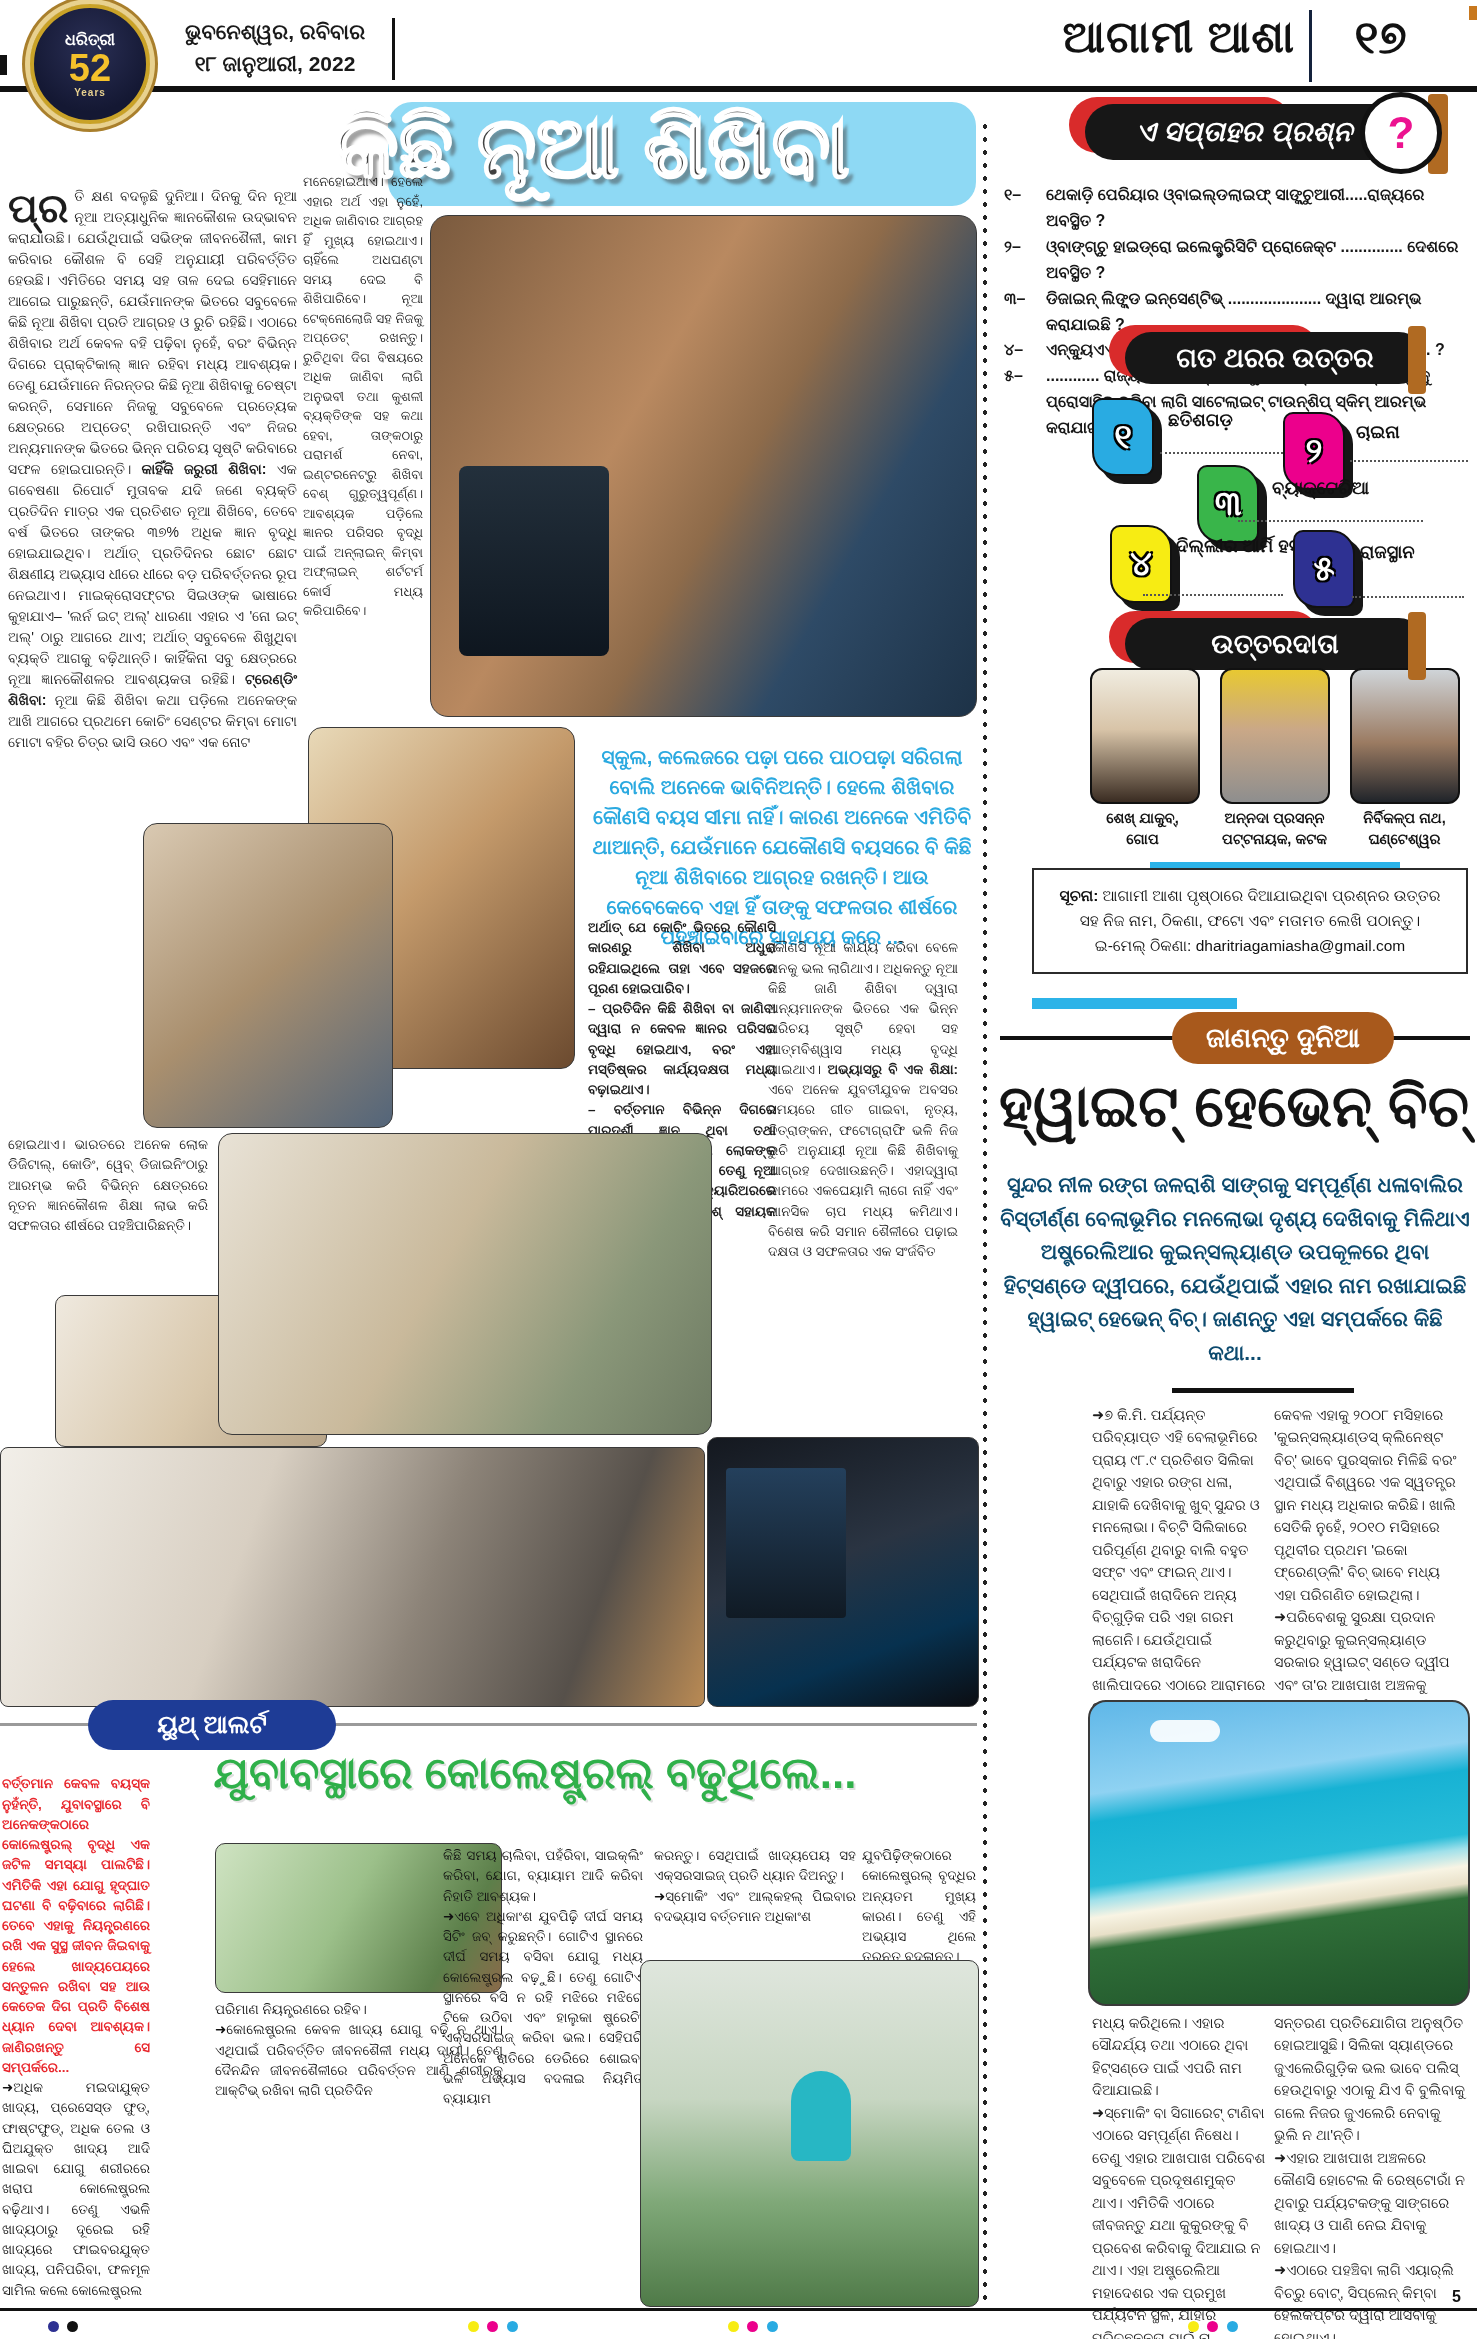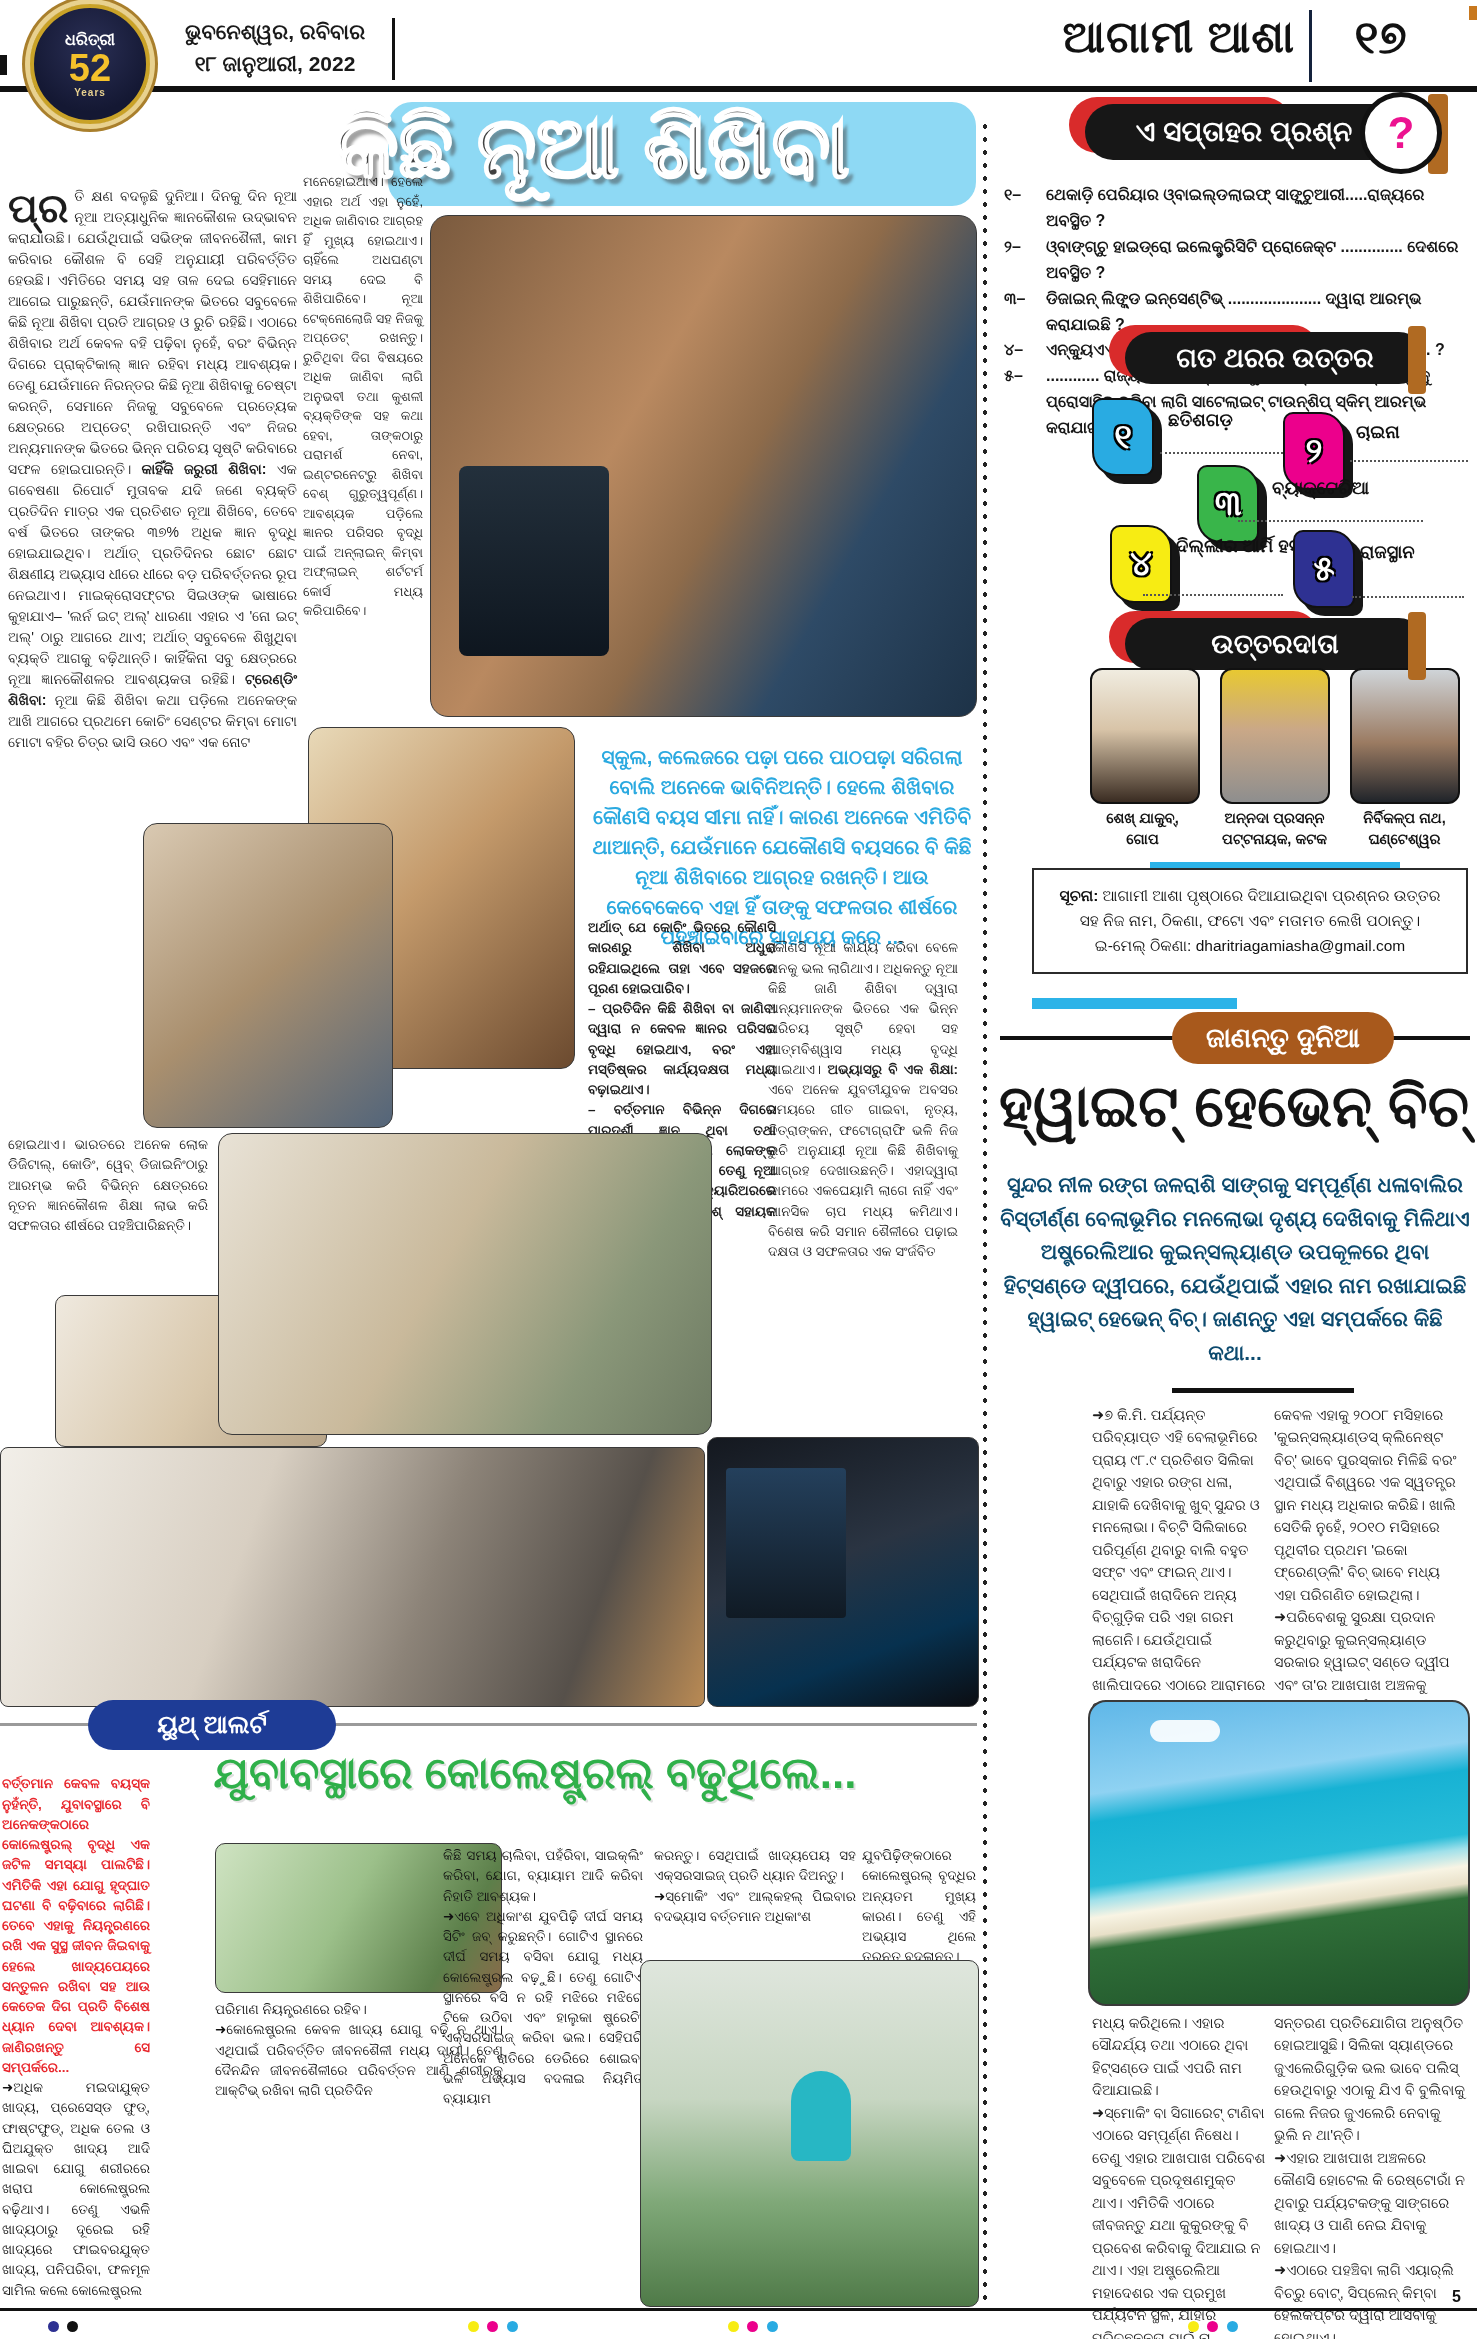--- a/index.html
+++ b/index.html
@@ -127,21 +127,21 @@
   <div class="abs photo" style="left:0;top:1447px;width:703px;height:258px;border-radius:8px;
        background:linear-gradient(110deg,#f2efe9 0%,#d8cfc2 35%,#8c8378 60%,#56504a 82%,#b98a54 100%);"></div>
 
   <div class="abs photo" style="left:707px;top:1437px;width:270px;height:268px;border-radius:10px;
        background:linear-gradient(160deg,#14181f 0%,#2a3442 45%,#07314f 75%,#0b0d12 100%);">
     <div class="abs" style="left:18px;top:30px;width:120px;height:150px;background:linear-gradient(180deg,#24405c,#101a24);border-radius:4px;"></div>
   </div>
 
   <div class="abs dotsep" style="left:982px;top:120px;height:2185px;"></div>
 
-  <div class="pillwrap" style="left:1085px;top:104px;width:318px;height:56px;">
+  <div class="pillwrap" style="left:1085px;top:104px;width:318px;height:56px;font-style:italic;">
     <div class="pillred"></div>
     <div class="pillblack" style="font-size:28px;">ଏ ସପ୍ତାହର ପ୍ରଶ୍ନ</div>
   </div>
   <div class="abs qcircle" style="left:1360px;top:92px;width:72px;height:72px;">
     <span class="qmark">?</span>
   </div>
   <div class="abs pilltab" style="left:1428px;top:94px;width:20px;height:80px;"></div>
 
   <div class="abs" style="left:1004px;top:182px;width:468px;">
     <div class="qrow">

